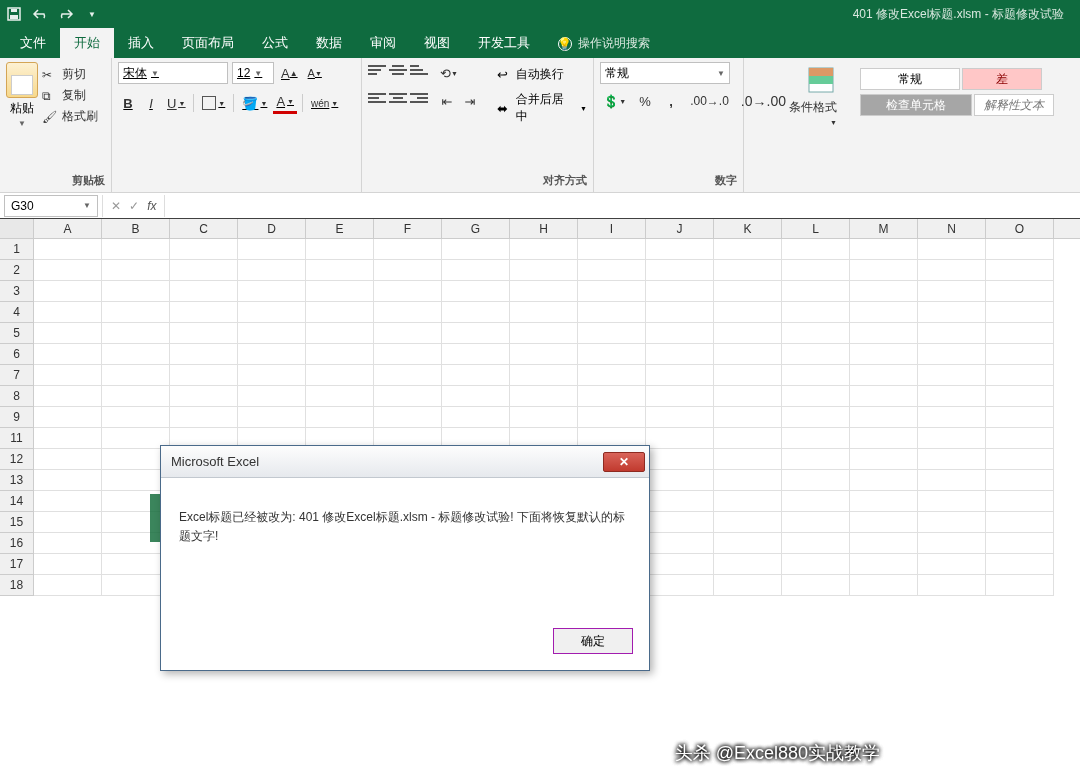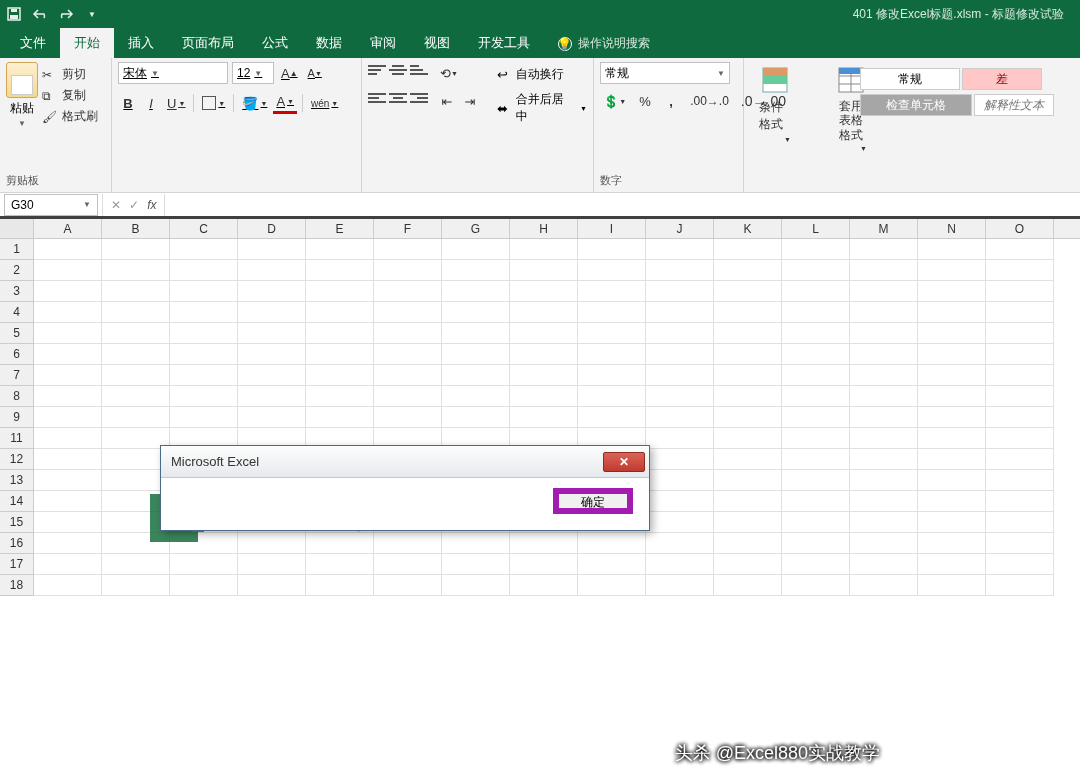--- a/index.html
+++ b/index.html
@@ -16,21 +16,21 @@
 .tab { padding: 6px 14px; color: #fff; font-size: 13px; cursor: pointer; }
 .tab.file { background: #0f6b3f; }
 .tab.active { background: #f3f3f3; color: #0f6b3f; }
 .tab.lamp { display:flex; align-items:center; gap:6px; color:#d9e8df; font-size:12px;}
 .lamp-icon{ width:14px; height:14px; border:1px solid #fff; border-radius:50%; display:flex; align-items:center; justify-content:center;}
 
 
 .ribbon { height: 135px; background: #f3f3f3; border-bottom: 1px solid #d4d4d4; display: flex; }
 .group { border-right: 1px solid #d4d4d4; display:flex; flex-direction:column; padding: 4px 6px 0; }
 .group-body { flex: 1; display: flex; align-items: flex-start; gap: 4px; }
-.group-label { text-align: left; font-size: 11px; color: #555; padding: 2px 0 4px; position:relative;}
+.group-label { text-align: right; font-size: 11px; color: #555; padding: 2px 0 4px; position:relative;font-weight:bold;}
 
 .clip-col { display:flex; flex-direction:column; align-items:center; gap:2px; }
 .paste-icon { width:32px; height:36px; border:1px solid #d4a555; background: linear-gradient(#fdf1d3,#f7d88b); border-radius:3px; position:relative; }
 .paste-icon::after{ content:""; position:absolute; bottom:2px; left:4px; right:4px; height:18px; background:#fff; border:1px solid #ccc;}
 .clip-btns { display:flex; flex-direction:column; gap:4px; font-size:12px; color:#333; padding-top:4px;}
 .clip-row{ display:flex; align-items:center; gap:4px;}
 .small-ico{ width:16px; height:14px; display:inline-block;}
 .scissors{ transform: rotate(0deg); }
 
 .font-top{ display:flex; gap:4px; align-items:center;}
@@ -55,21 +55,21 @@
 .numfmt-row{ display:flex; gap:6px; align-items:center;}
 
 .style-cells{ display:flex; gap:2px;}
 .scell{ width:55px; height:22px; display:flex; align-items:center; justify-content:center; font-size:12px; border:1px solid #ccc;}
 .scell.normal{ background:#fff;}
 .scell.bad{ background:#ffc7c7; color:#8b0000;}
 .scell.check{ background:#a6a6a6; color:#fff;}
 .scell.explain{ font-style:italic; color:#777; background:#fff;}
 
 
-.fbar { height: 26px; border-bottom: 3px solid #404040; display:flex; align-items:center; }
+.fbar { height: 26px; border-bottom: 1px solid #404040; display:flex; align-items:center; }
 .namebox{ width:94px; height:22px; border:1px solid #c0c0c0; margin:0 4px; display:flex; align-items:center; padding:0 6px; font-size:12px; justify-content:space-between;}
 .fbar-btns{ display:flex; gap:8px; padding:0 8px; color:#999; align-items:center; border-left:1px solid #ddd; border-right:1px solid #ddd; height:22px;}
 .fx{ font-style:italic; color:#555;}
 
 
 .sheet{ position:relative; }
 .colhead{ display:flex; height:20px; background:#f0f0f0; border-bottom:1px solid #ccc;}
 .corner{ width:34px; border-right:1px solid #ccc; background:#e8e8e8;}
 .ch{ width:68px; border-right:1px solid #ccc; text-align:center; font-size:12px; color:#333; line-height:20px;}
 .rows{ }
@@ -85,21 +85,21 @@
 .wm .badge{ width:48px; height:48px; background:#197040; color:#fff; font-size:28px; display:flex; align-items:center; justify-content:center; margin-right:8px; font-style:normal; position:relative;}
 .wm .badge::after{content:""; position:absolute; right:-6px; top:10px; width:12px; height:28px; background:#1a7cc2;}
 .wm1{ top:275px; left:150px;}
 
 
 .dialog{ position:absolute; top:445px; left:160px; width:490px; background:#fff; border:1px solid #4a6a8a; box-shadow: 3px 3px 8px rgba(0,0,0,0.3);}
 .dlg-title{ height:32px; background: linear-gradient(#fdfdfd,#e6e9ed); border-bottom:1px solid #c2c8cf; display:flex; align-items:center; justify-content:space-between; padding:0 4px 0 10px; font-size:13px; color:#333;}
 .dlg-close{ width:42px; height:20px; background: linear-gradient(#d9645a,#c13a2e); border:1px solid #8e2a21; border-radius:2px; display:flex; align-items:center; justify-content:center; color:#fff; font-size:12px; font-weight:bold;}
 .dlg-body{ padding: 30px 18px 18px; font-size:12px; color:#333; line-height:1.6; min-height:140px;}
 .dlg-foot{ display:flex; justify-content:flex-end; padding:10px 16px 16px;}
-.dlg-ok{ width:80px; height:26px; background:#f0f0f0; border:6px solid #a21caf; font-size:12px; cursor:pointer;}
+.dlg-ok{ width:80px; height:26px; background:#f0f0f0; border:1px solid #a21caf; font-size:12px; cursor:pointer;}
 
 
 .footwm{ position:absolute; bottom:12px; right:200px; color:#fff; font-size:18px; text-shadow: 0 0 4px #000, 0 0 4px #000, 0 0 4px #000;}
 
 svg{display:block;}
 </style>
 </head>
 <body>
 
 <div class="titlebar">
@@ -254,20 +254,21 @@
             <span style="font-size:13px;margin-right:4px">↩</span>
             <span>自动换行</span>
           </div>
         <div class="clip-row">
             <span style="font-size:13px;margin-right:4px">⬌</span>
             <span>合并后居中</span>
             <span style="font-size:7px;margin-left:4px">▼</span>
           </div>
       </div>
     </div>
+    <div class="group-label">对齐方式</div>
   </div>
 
   <div class="group" style="width:150px">
     <div class="group-body">
       <div class="numfmt-body">
         <div class="dd" style="width:130px">
             <span>常规</span>
             <span class="arrow" style="margin-left:auto">▼</span>
           </div>
         <div class="numfmt-row">
@@ -288,34 +289,20 @@
     <div class="group-body" style="justify-content:center">
       <div class="bigbtn">
         <div class="ico">
             <svg width="28" height="28">
               <rect x="2" y="2" width="24" height="24" fill="#fff" stroke="#7aa"></rect>
               <rect x="2" y="2" width="24" height="8" fill="#d96"></rect>
               <rect x="2" y="10" width="24" height="8" fill="#6c9"></rect>
             </svg>
           </div>
         <span>条件格式</span>
-        <span style="font-size:7px">▼</span>
-      </div>
-      <div class="bigbtn">
-        <div class="ico">
-            <svg width="28" height="28">
-              <rect x="2" y="2" width="24" height="24" fill="#fff" stroke="#888"></rect>
-              <line x1="2" y1="10" x2="26" y2="10" stroke="#888"></line>
-              <line x1="2" y1="18" x2="26" y2="18" stroke="#888"></line>
-              <line x1="14" y1="2" x2="14" y2="26" stroke="#888"></line>
-              <rect x="2" y="2" width="24" height="6" fill="#4a90d9"></rect>
-            </svg>
-          </div>
-        <span style="white-space:pre-line;text-align:center;line-height:1.2">套用
-表格格式</span>
         <span style="font-size:7px">▼</span>
       </div>
     </div>
     <div class="group-label">&nbsp;</div>
   </div>
 
   <div class="group" style="flex:1; border-right:none;">
     <div class="group-body" style="flex-direction:column; gap:4px; padding-top:6px;">
       <div class="style-cells">
         <div class="scell normal" style="width:100px">常规</div>
@@ -681,18 +668,19 @@
 
 </div>
 
 <div class="dialog">
   <div class="dlg-title">
     <span>Microsoft Excel</span>
     <div class="dlg-close">
         <span>✕</span>
       </div>
   </div>
+  <div class="dlg-body">Excel标题已经被改为: 401 修改Excel标题.xlsm - 标题修改试验! 下面将恢复默认的标题文字!</div>
   <div class="dlg-foot">
     <button class="dlg-ok">确定</button>
   </div>
 </div>
 
 <div class="footwm">头杀 @Excel880实战教学</div>
 
 </body></html>

